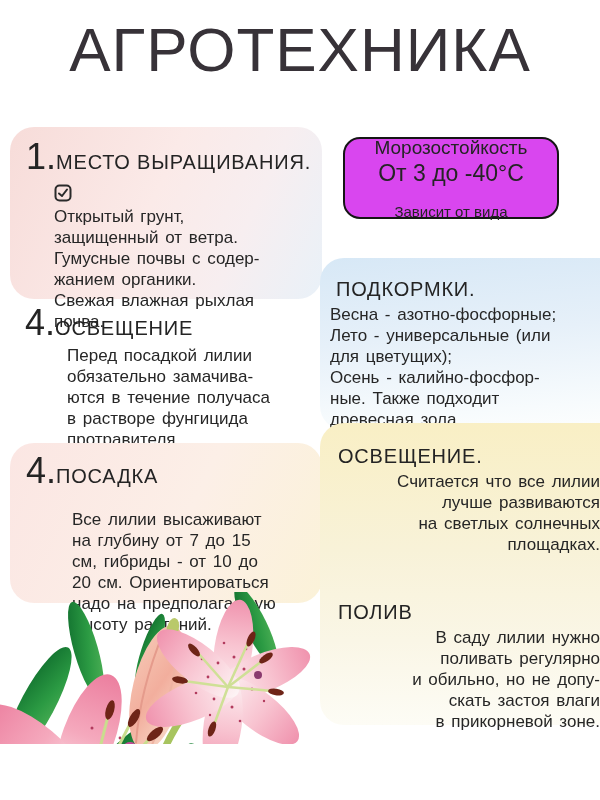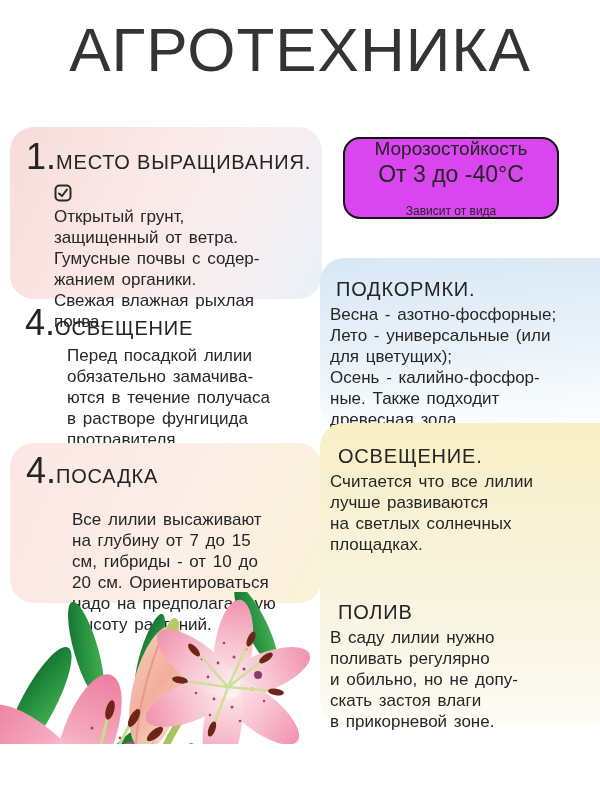--- a/index.html
+++ b/index.html
@@ -38,35 +38,35 @@
   }
   #block-plant .num-head{padding:10px 0 0 16px;}
   #block-plant .body-text{margin:20px 0 0 62px;}
   #frost-box{
     position:absolute;left:343px;top:137px;width:212px;height:78px;
     border:2.5px solid #151515;border-radius:17px;background:#d946ef;
     display:flex;flex-direction:column;align-items:center;justify-content:center;
   }
   .frost-l1{font-size:19px;font-weight:500;}
   .frost-l2{font-size:23px;font-weight:500;margin-top:1px;}
-  .frost-l3{font-size:12px;font-weight:500;margin-top:16px;}
+  .frost-l3{font-size:15px;font-weight:500;margin-top:16px;}
   #block-feed{
     left:320px;top:258px;width:280px;height:172px;
     border-radius:24px 0 0 24px;
     background:linear-gradient(175deg,#d7e8f6 0%,#e6f0f9 45%,#f7fbfd 85%,#fdfefe 100%);
   }
   #block-feed .block-head{padding:20px 0 0 16px;}
   #block-feed .body-text{margin:3px 0 11px 10px;}
   #block-lightwater{
     left:320px;top:423px;width:280px;height:302px;
     border-radius:24px 0 0 24px;
     background:linear-gradient(180deg,#f9efc5 0%,#f8f2d8 42%,#faf6e6 72%,#fdfcf5 100%);
   }
   #block-lightwater .block-head{padding:22px 0 0 18px;}
-  #block-lightwater .body-text{margin:3px 0 0 10px;}
+  #block-lightwater .body-text{margin:3px 0 0 10px;text-align:right;}
   .water-head{margin-top:24px;}
   
   #flowers{position:absolute;left:0;top:592px;width:330px;height:208px;}
 </style>
 </head>
 <body>
 
 <div id="page">
 
   <div class="main-title">АГРОТЕХНИКА</div>

